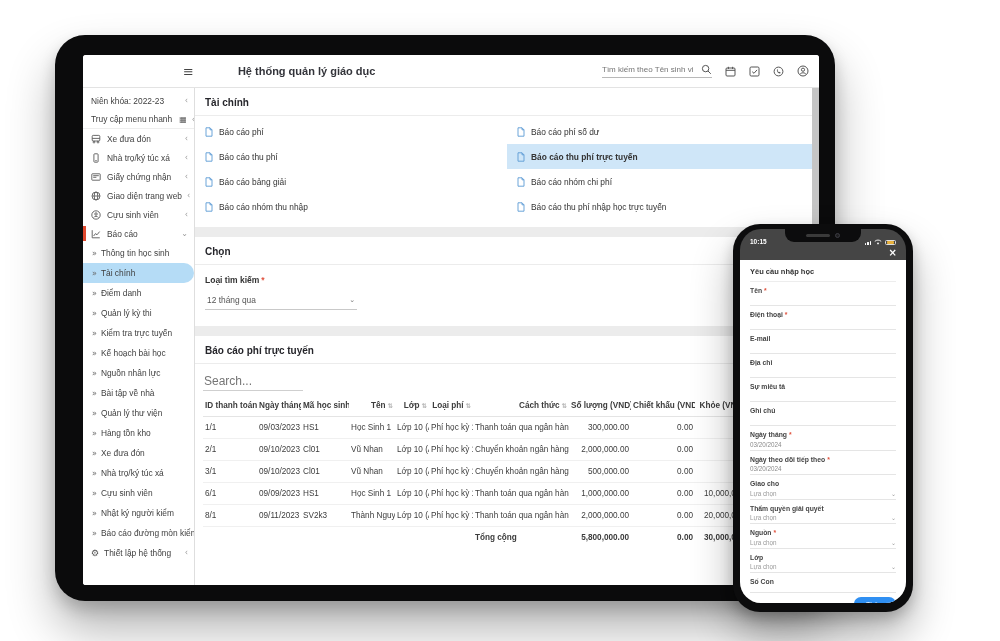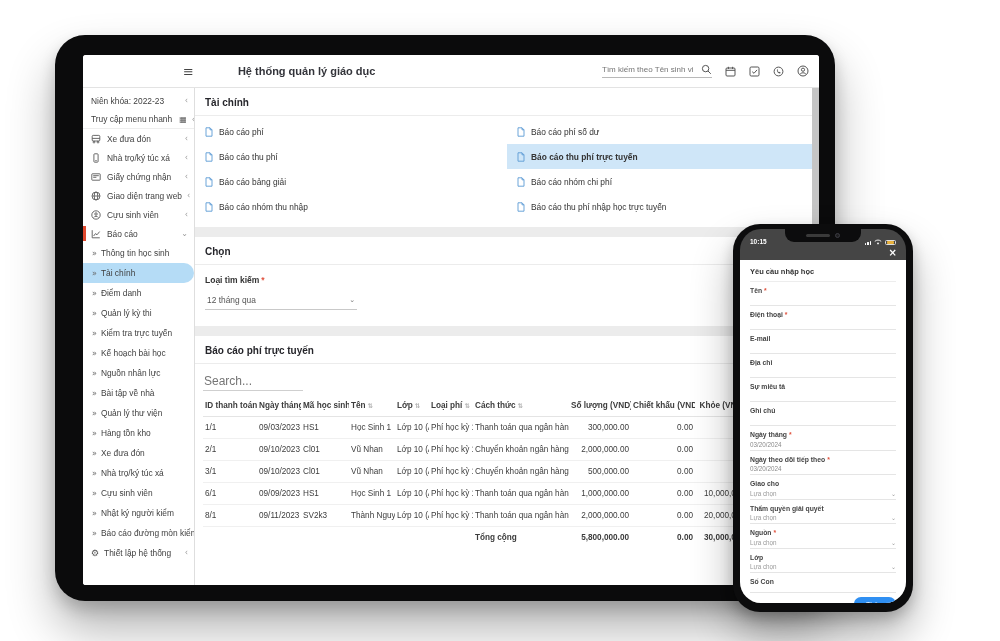--- a/index.html
+++ b/index.html
@@ -92,21 +92,21 @@
   .select-box .dd { color:#777; font-size:7px; }
 
   .report-card { flex:1; display:flex; flex-direction:column; overflow:hidden; }
   .table-search {
     margin:8px 10px 4px 8px; width:100px; border:none; outline:none;
     border-bottom:1px solid #cfcfcf; font-size:12px; color:#888;
     padding:2px 1px; font-family:inherit; background:transparent;
   }
   table.report { border-collapse:collapse; table-layout:fixed; width:544px; margin-left:8px; font-size:8.2px; color:#3c3c3c; }
   .report th {
-    text-align:left; font-weight:bold; padding:6px 2px;
+    text-align:right; font-weight:bold; padding:6px 2px;
     border-bottom:1px solid #e4e4e4; white-space:nowrap; overflow:hidden; cursor:pointer;
   }
   .report td { padding:6px 2px; border-bottom:1px solid #f0f0f0; white-space:nowrap; overflow:hidden; }
   .report .num { text-align:right; }
   .report tfoot td { font-weight:bold; border-top:1px solid #cdcdcd; border-bottom:none; }
   .sort { color:#b0b0b0; font-size:6.5px; margin-left:2px; }
 
   
   .v-scroll { position:absolute; right:0; top:0; bottom:0; width:7px; background:#e9e9e9; }
   .v-thumb { position:absolute; top:0; right:0; width:7px; height:140px; background:#c5c5c5; cursor:pointer; }

